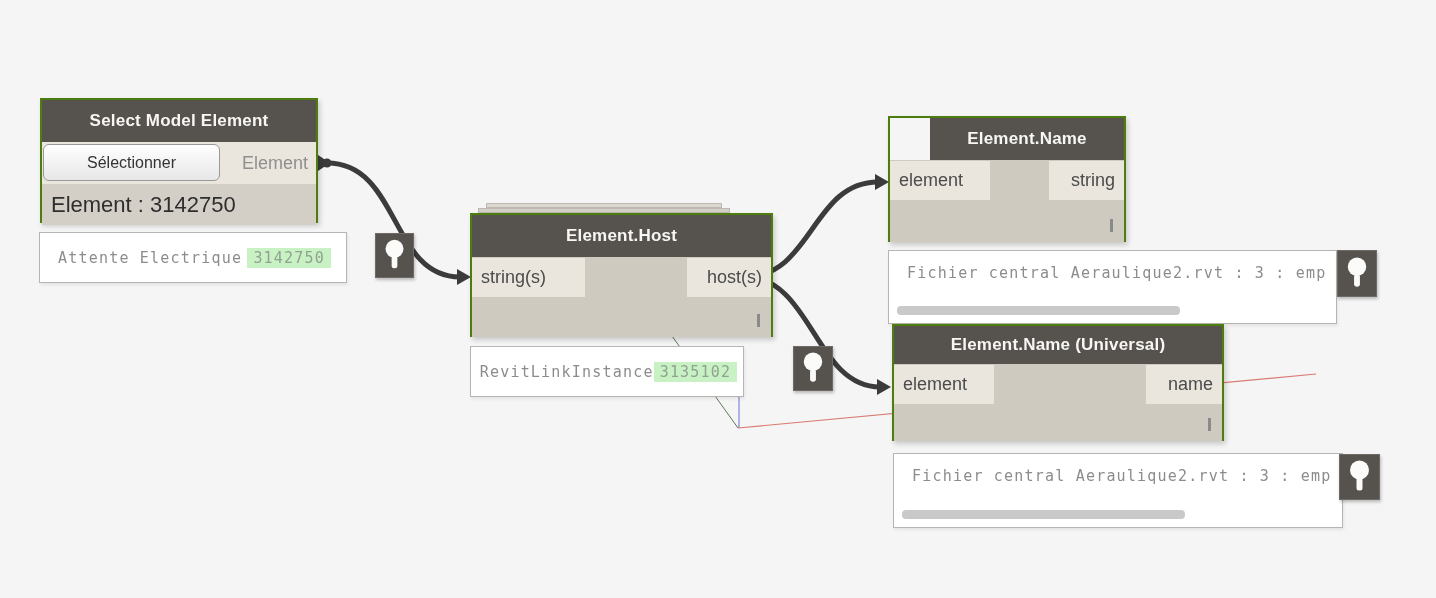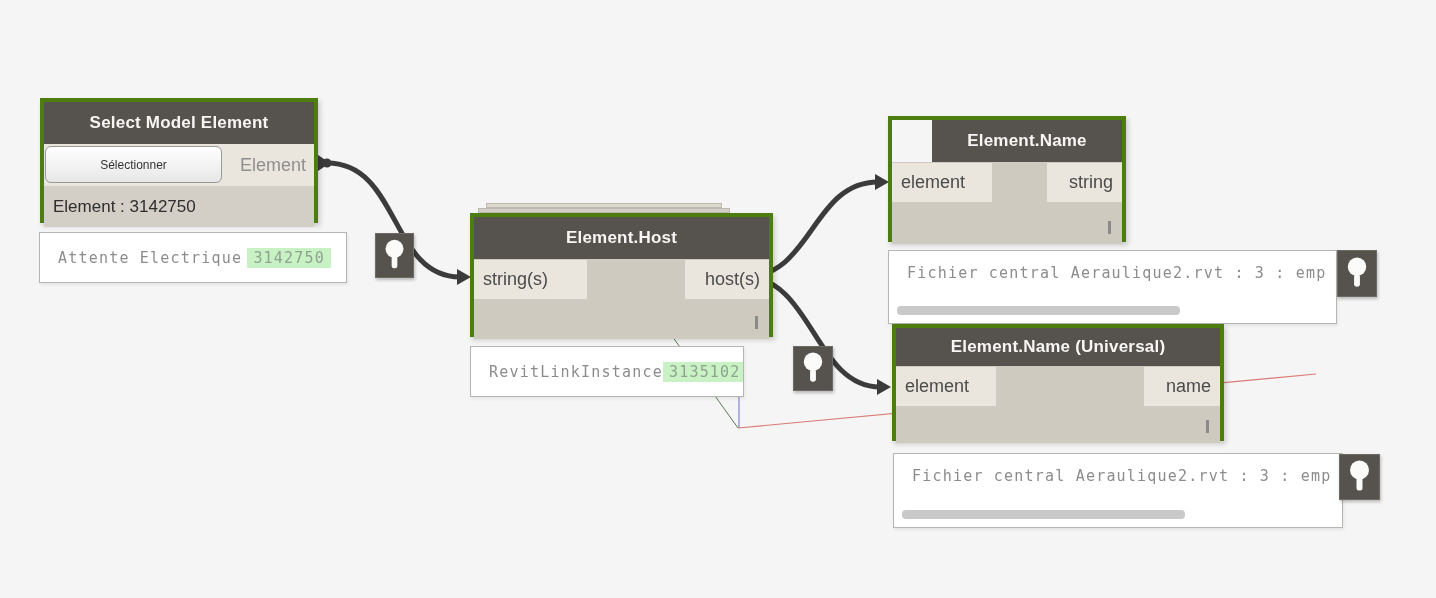--- a/index.html
+++ b/index.html
@@ -1,43 +1,43 @@
 <!DOCTYPE html>
 <html><head>
 <meta charset="utf-8">
 <style>
   html,body{margin:0;padding:0;background:#f5f5f5;}
   #canvas{position:relative;width:1436px;height:598px;background:#f5f5f5;overflow:hidden;
           font-family:"Liberation Sans",sans-serif;}
   #wires-svg{position:absolute;left:0;top:0;z-index:1;}
 
   
-  .node{position:absolute;z-index:2;border:4px solid #4d7c0f;
+  .node{position:absolute;z-index:2;border:2px solid #4d7c0f;
         box-shadow:2px 3px 5px rgba(0,0,0,.18);box-sizing:border-box;}
   .node-header{background:#56534e;color:#f7f6f4;font-size:17px;font-weight:bold;
                display:flex;align-items:center;justify-content:center;letter-spacing:.2px;}
   .ports{position:relative;background:#cfcac0;}
   .chip{position:absolute;top:1px;bottom:2px;background:#eae6de;color:#4b4b4b;
         font-size:18px;display:flex;align-items:center;box-sizing:border-box;}
   .chip.in{left:0;padding-left:9px;}
   .chip.out{right:0;justify-content:flex-end;padding-right:9px;}
   .node-footer{position:relative;background:#cfcac0;}
   .iglyph{position:absolute;right:11px;bottom:10px;width:3px;height:13px;
           background:#8a8a8a;color:transparent;overflow:hidden;font-size:10px;}
 
   
   .sel-row{position:relative;background:#eae6de;height:42px;}
   .sel-btn{position:absolute;left:1px;top:2px;width:177px;height:37px;
            background:linear-gradient(#ffffff,#e7e7e7);border:1px solid #999;
            border-radius:6px;font-family:"Liberation Sans",sans-serif;
-           font-size:12px;color:#333;display:flex;align-items:center;justify-content:center;}
+           font-size:16px;color:#333;display:flex;align-items:center;justify-content:center;}
   .sel-out{position:absolute;right:0;top:0;height:100%;display:flex;align-items:center;
            padding-right:8px;color:#8f8f8f;font-size:18px;}
   .sel-status{background:#d4cfc6;height:41px;display:flex;align-items:center;
-              padding-left:9px;color:#2e2e2e;font-size:17px;}
+              padding-left:9px;color:#2e2e2e;font-size:22px;}
 
   
   .stack{position:absolute;z-index:2;height:5px;box-sizing:border-box;border:1px solid #bdb9b1;}
   .stack.s1{background:#dcd8d0;}
   .stack.s2{background:#d4d0c8;}
 
   
   .bubble{position:absolute;z-index:2;background:#ffffff;border:1px solid #b7b5b2;
           box-sizing:border-box;color:#8c8c8c;font-family:"DejaVu Sans Mono",monospace;
           font-size:15px;letter-spacing:1.2px;white-space:nowrap;overflow:hidden;
@@ -108,21 +108,21 @@
     </div>
     <div class="ports" style="height:42px;">
       <div class="chip in" style="width:113px;">string(s)</div>
       <div class="chip out" style="width:84px;">host(s)</div>
     </div>
     <div class="node-footer" style="height:38px;">
       <span class="iglyph">I</span>
     </div>
   </div>
 
-  <div class="bubble one-line" style="left:470px;top:346px;width:274px;height:51px;">
+  <div class="bubble one-line" style="left:470px;top:346px;width:274px;height:51px;justify-content:center;">
     <span>RevitLinkInstance</span>
     <span class="idchip">3135102</span>
   </div>
   <div class="pin" style="left:793px;top:346px;width:40px;height:45px;">
     <svg width="40" height="45" viewBox="0 0 39 45">
       <circle cx="19.5" cy="15.5" r="9.5" fill="#fbfbfa"></circle>
       <rect x="16.5" y="23" width="6" height="13" rx="2.5" fill="#fbfbfa"></rect>
     </svg>
   </div>
 

